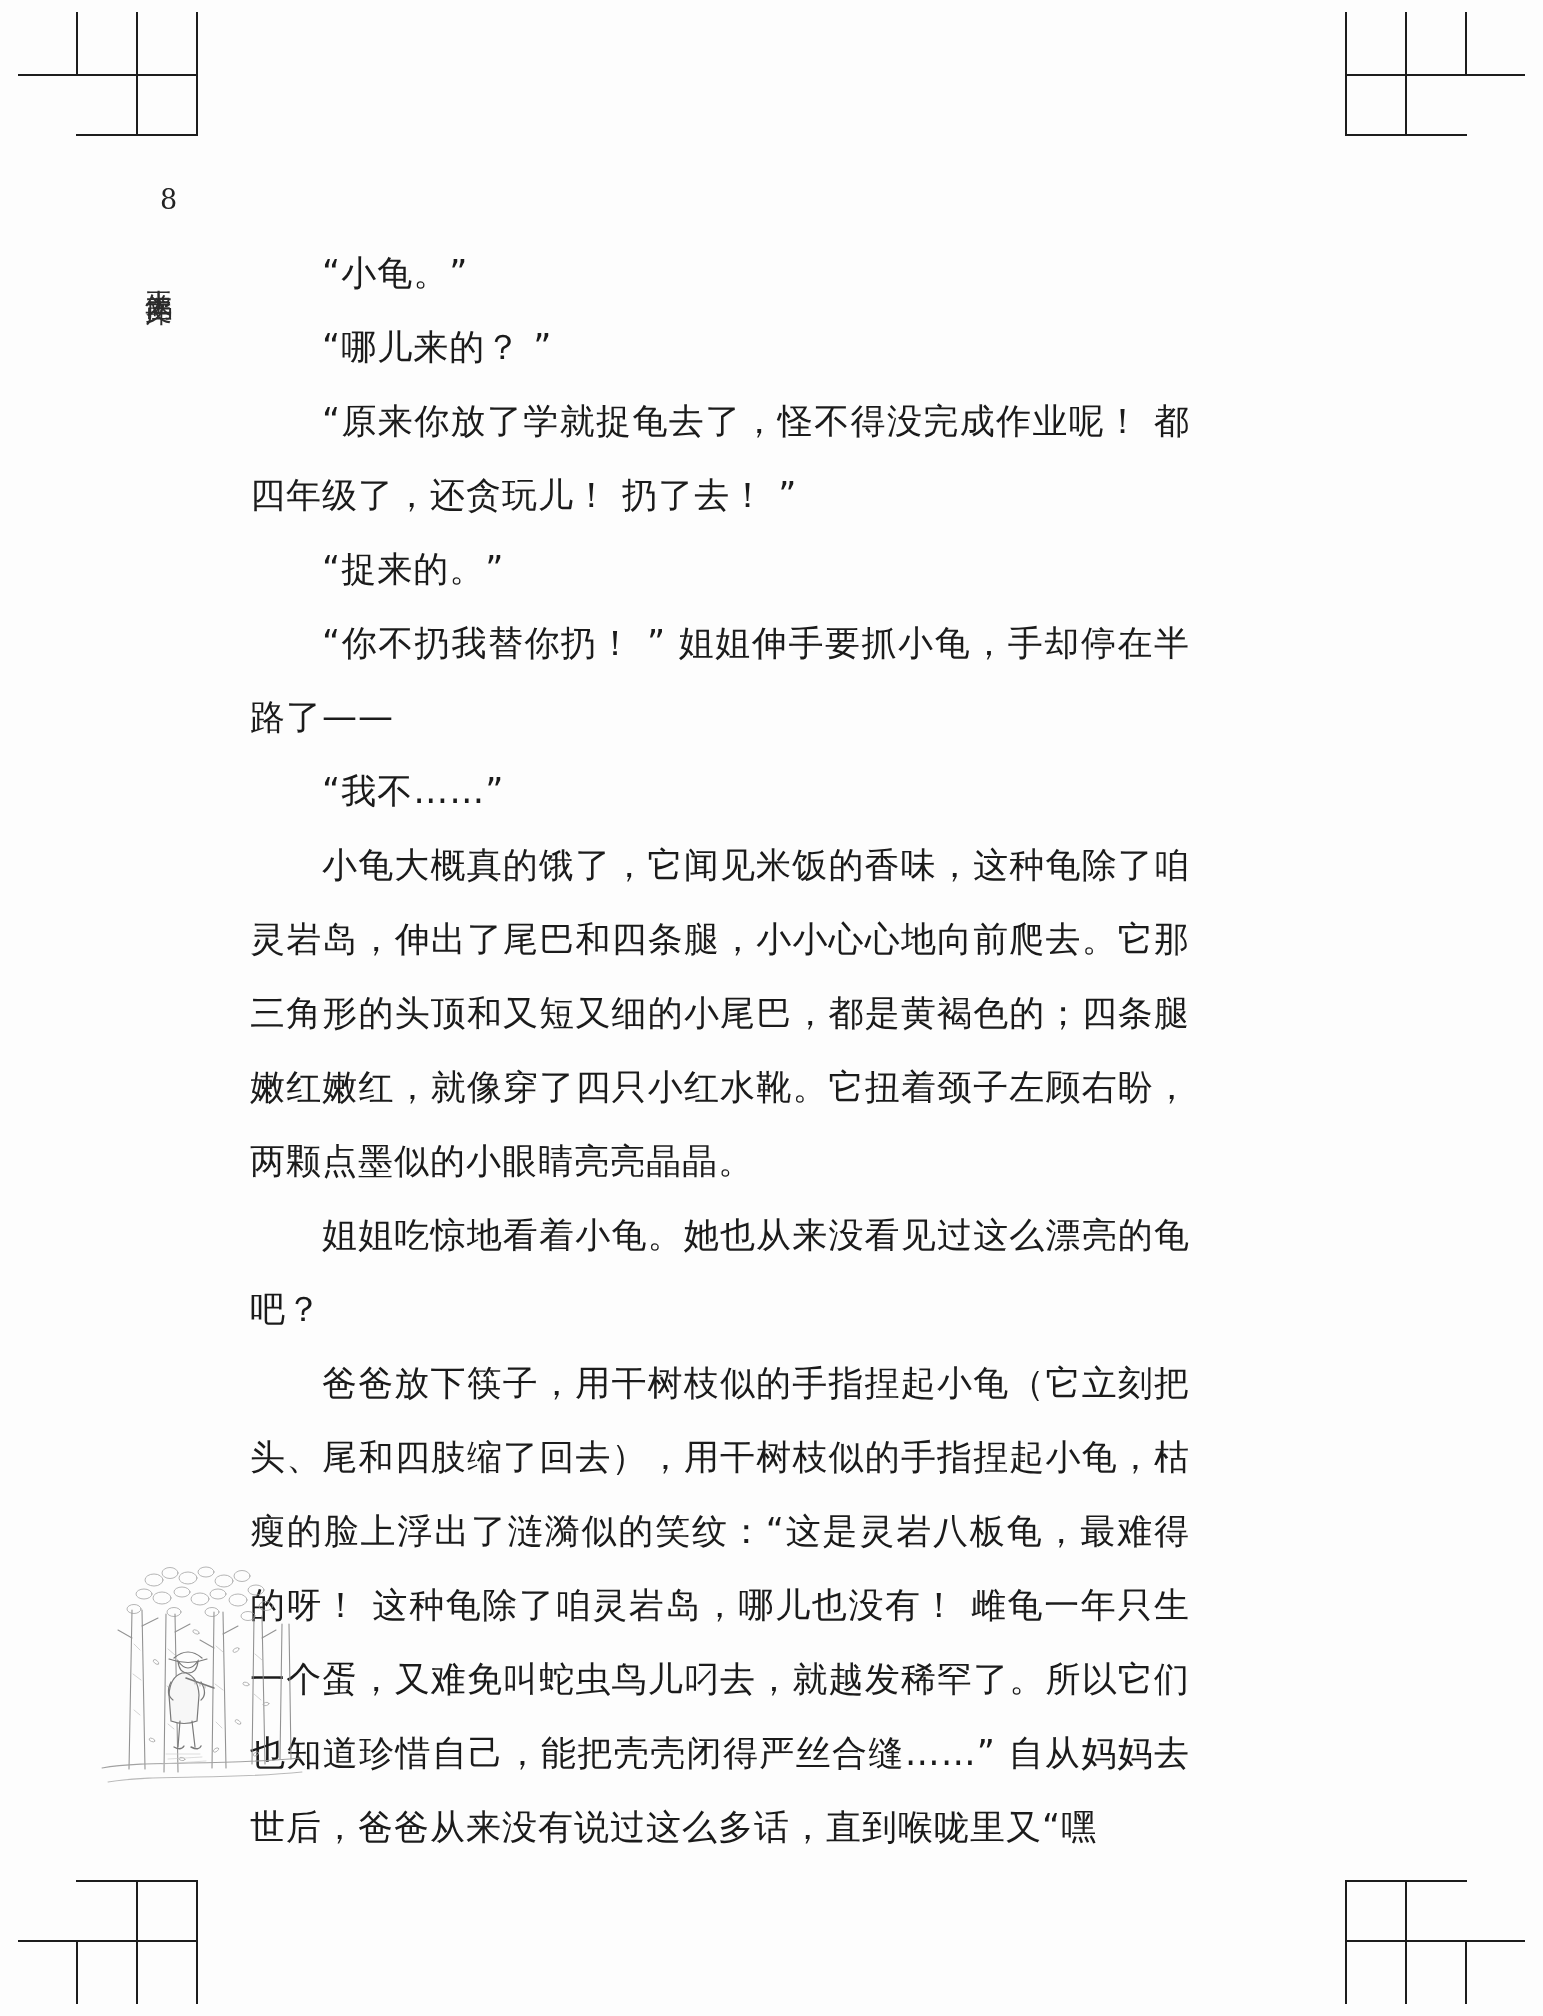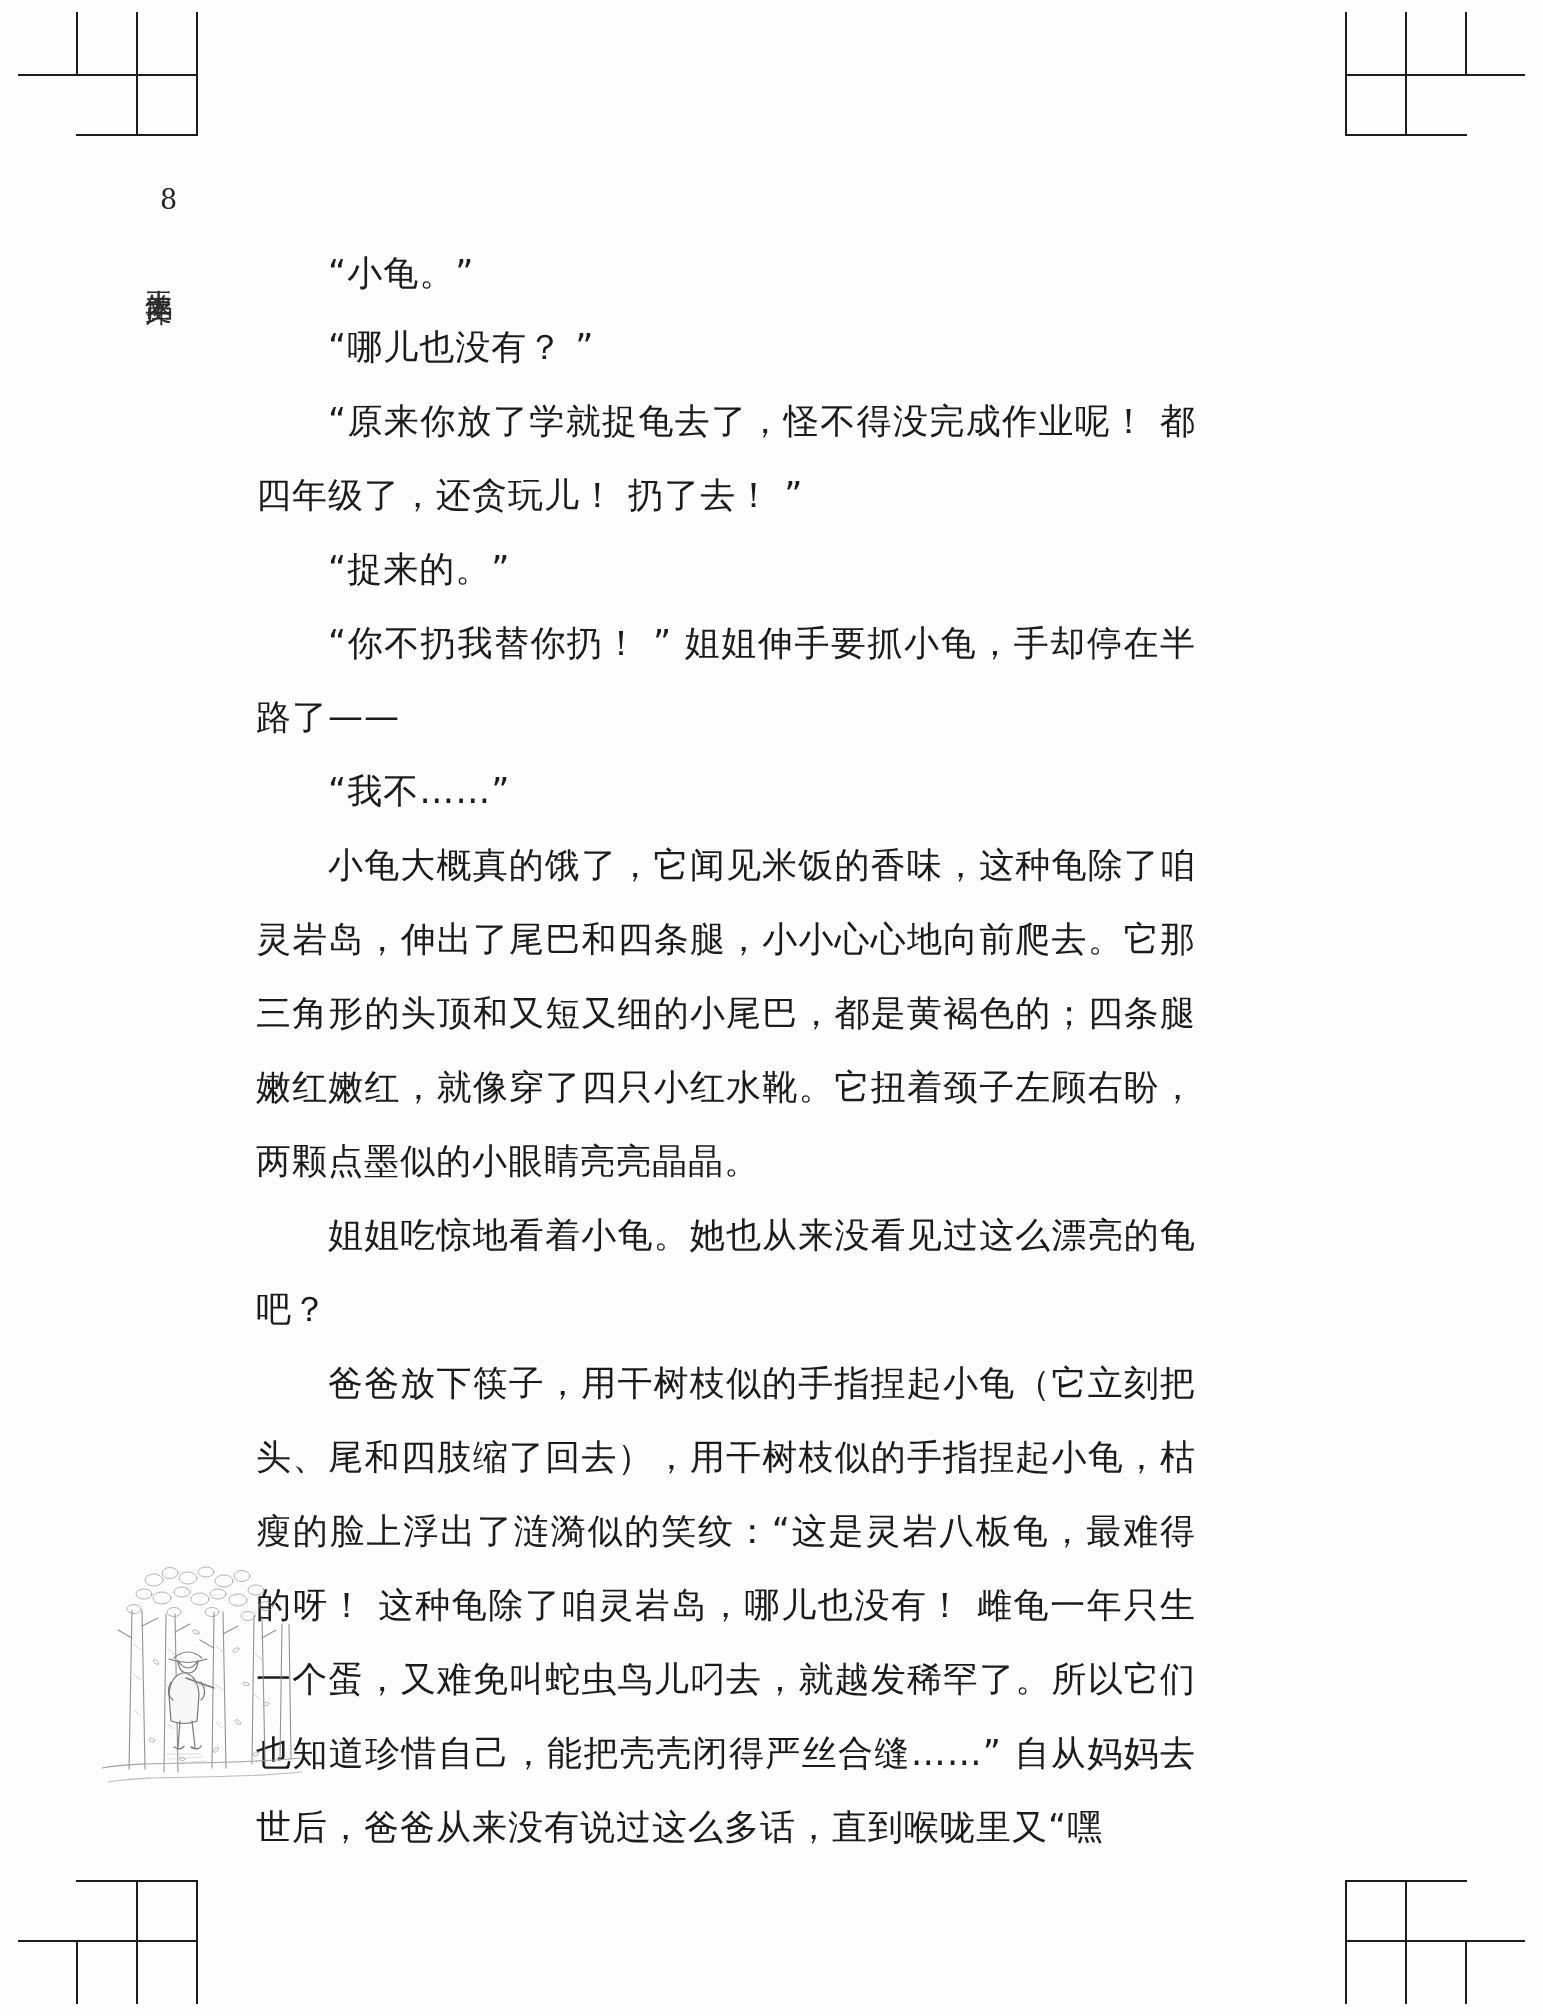--- a/index.html
+++ b/index.html
@@ -73,21 +73,21 @@
     font-family:"DejaVu Sans", sans-serif;
     font-size:27px;
     line-height:1.18;
     letter-spacing:2px;
     color:#2b2b2b;
   }
 
   
   .body-col{
     position:absolute;
-    left:256px;top:236px;
+    left:250px;top:236px;
     width:940px;
   }
   .para{
     font-size:35px;
     line-height:74px;
     color:#1b1b1b;
     text-align:justify;
     text-justify:inter-character;
     margin:0 0 0 0;
     letter-spacing:1px;
@@ -143,21 +143,21 @@
       <i class="h f"></i>
       <i class="v g"></i>
   </div>
 
   <div class="folio">8</div>
 
   <div class="series">大王鸽文库</div>
 
   <div class="body-col">
     <p class="para ind">“小龟。”</p>
-    <p class="para ind">“哪儿也没有？ ”</p>
+    <p class="para ind">“哪儿来的？ ”</p>
     <p class="para ind">“原来你放了学就捉龟去了，怪不得没完成作业呢！ 都四年级了，还贪玩儿！ 扔了去！ ”</p>
     <p class="para ind">“捉来的。”</p>
     <p class="para ind">“你不扔我替你扔！ ” 姐姐伸手要抓小龟，手却停在半路了——</p>
     <p class="para ind">“我不……”</p>
     <p class="para ind">小龟大概真的饿了，它闻见米饭的香味，这种龟除了咱灵岩岛，伸出了尾巴和四条腿，小小心心地向前爬去。它那三角形的头顶和又短又细的小尾巴，都是黄褐色的；四条腿嫩红嫩红，就像穿了四只小红水靴。它扭着颈子左顾右盼，两颗点墨似的小眼睛亮亮晶晶。</p>
     <p class="para ind">姐姐吃惊地看着小龟。她也从来没看见过这么漂亮的龟吧？</p>
     <p class="para ind">爸爸放下筷子，用干树枝似的手指捏起小龟（它立刻把头、尾和四肢缩了回去），用干树枝似的手指捏起小龟，枯瘦的脸上浮出了涟漪似的笑纹：“这是灵岩八板龟，最难得的呀！ 这种龟除了咱灵岩岛，哪儿也没有！ 雌龟一年只生一个蛋，又难免叫蛇虫鸟儿叼去，就越发稀罕了。所以它们也知道珍惜自己，能把壳壳闭得严丝合缝……” 自从妈妈去世后，爸爸从来没有说过这么多话，直到喉咙里又“嘿</p>
   </div>
 
   <svg class="illo" viewBox="0 0 210 250">

